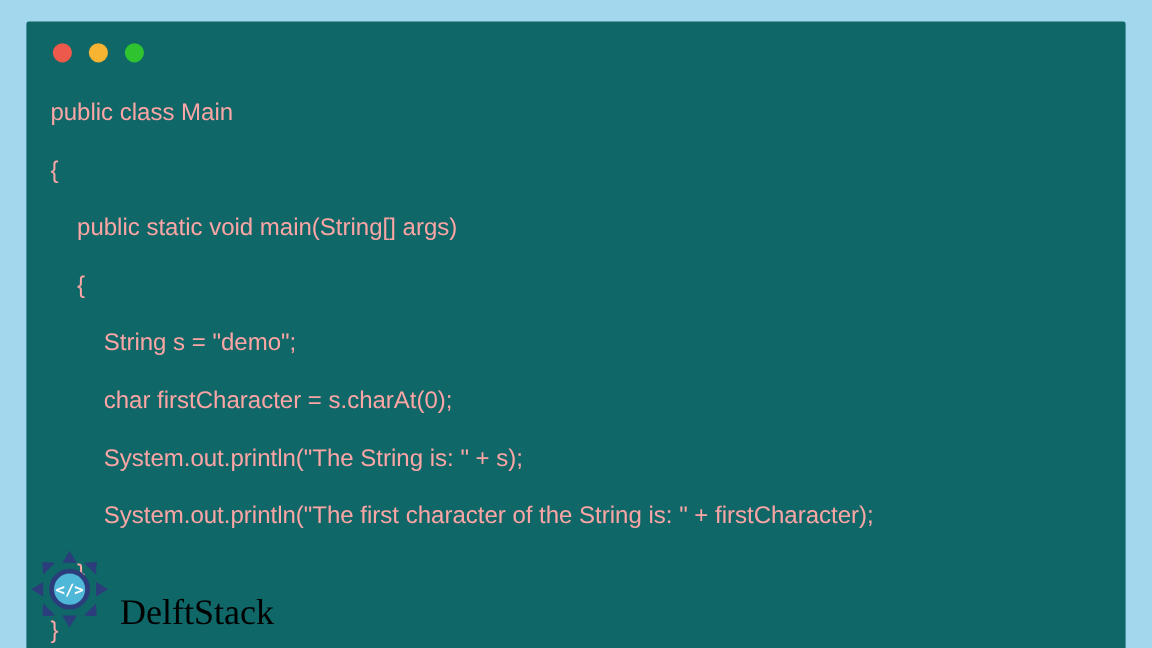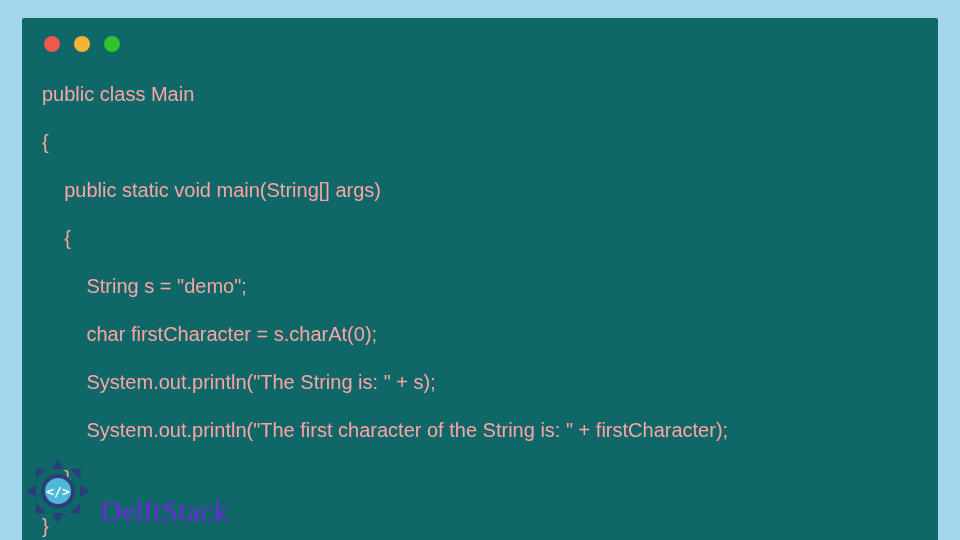--- a/index.html
+++ b/index.html
@@ -59,21 +59,21 @@
   }
   .java-logo svg { display: block; }
   .delft-logo {
     display: flex;
     align-items: center;
     gap: 6px;
   }
   .delft-text {
     font-family: Georgia, 'Times New Roman', serif;
     font-size: 30px;
-    color: #6d28d9;
+    color: #000000;
     font-weight: 500;
     margin-top: 40px;
   }
 </style>
 </head>
 <body>
 
 <div class="code-window">
   <div class="traffic-lights">
     <div class="dot red"></div>

